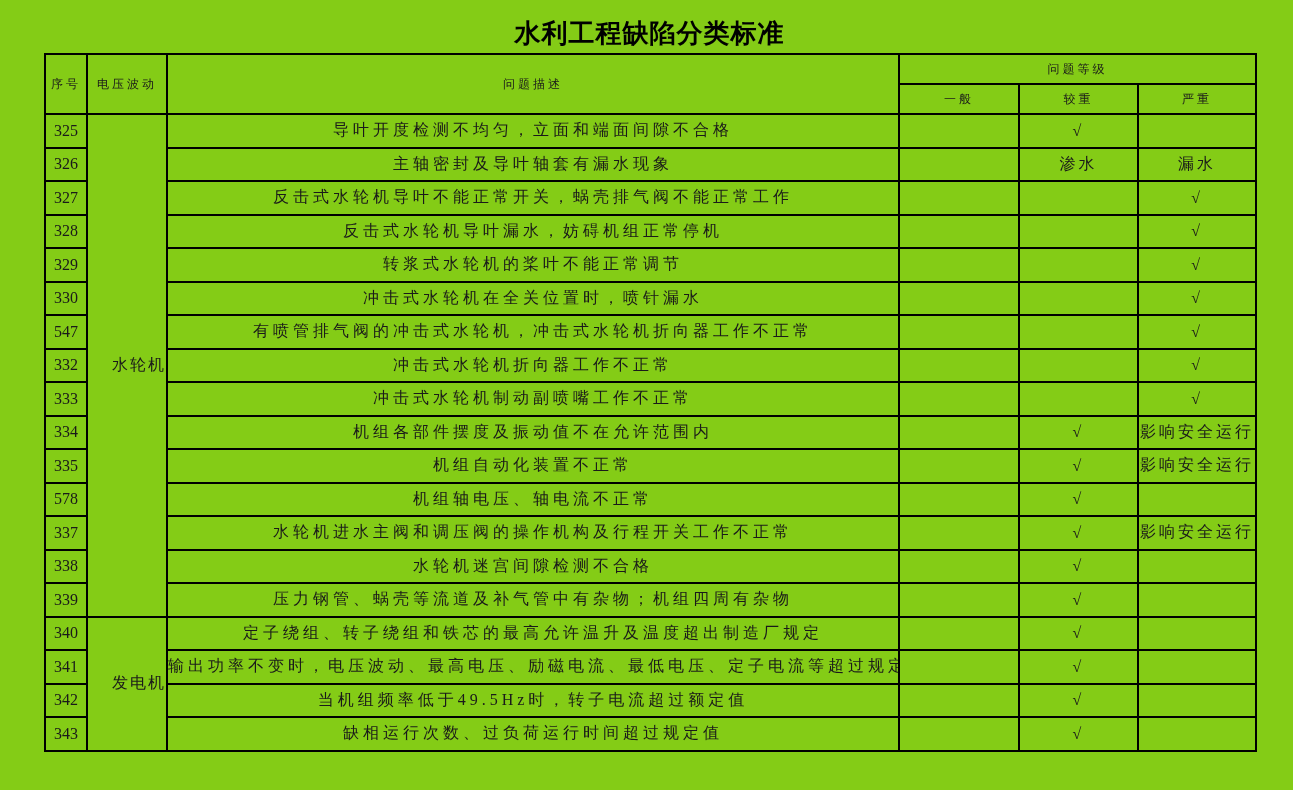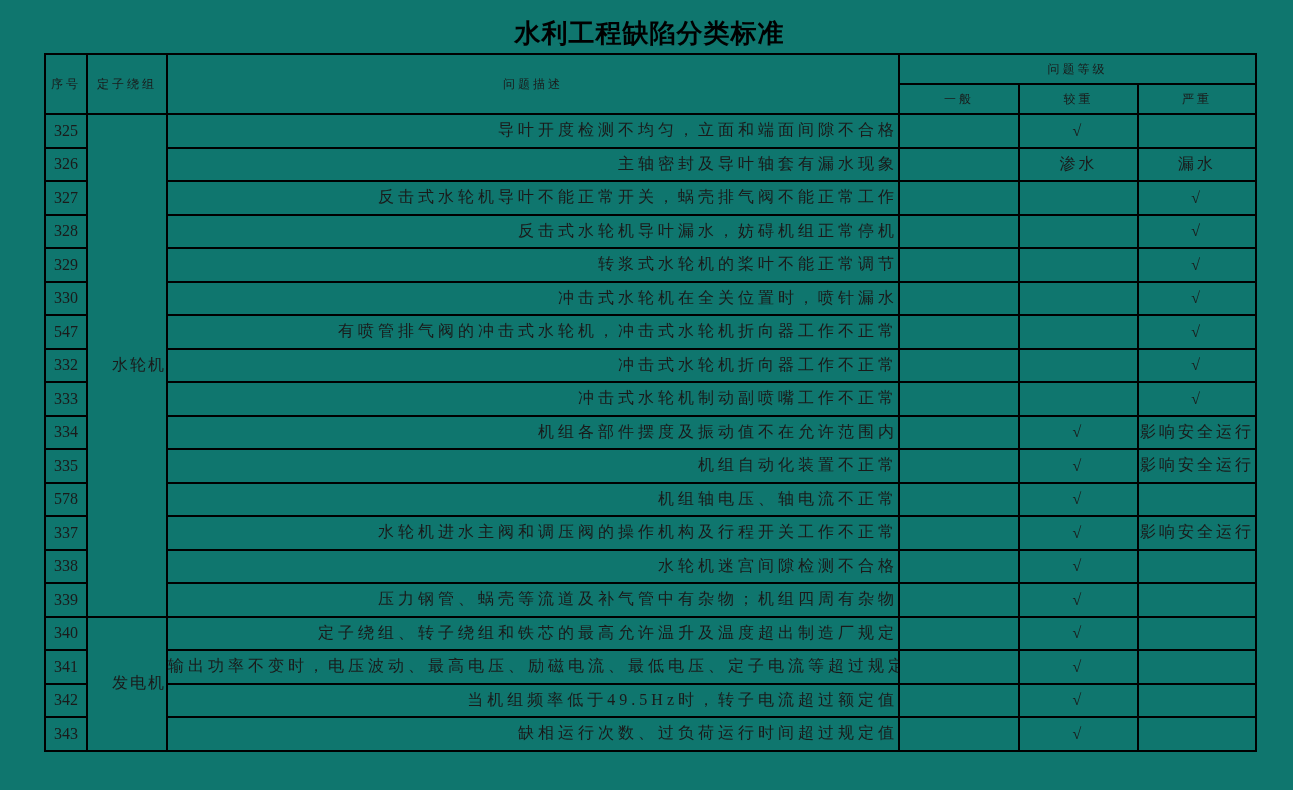--- a/index.html
+++ b/index.html
@@ -9,21 +9,21 @@
     width: 1293px;
     height: 790px;
     font-family: "Liberation Serif", serif;
     color: #1a1a1a;
   }
   .page {
     position: relative;
     width: 1293px;
     height: 790px;
     overflow: hidden;
-    background: #0f766e;
+    background: #84cc16;
   }
   .doc-title {
     position: absolute;
     top: 16px;
     left: 44px;
     width: 1211px;
     text-align: center;
     font-family: "Liberation Sans", "DejaVu Sans", sans-serif;
     font-size: 26px;
     font-weight: bold;
@@ -63,21 +63,21 @@
     letter-spacing: 0;
     margin-top: 40px;
   }
   td.cat {
     text-align: right;
     vertical-align: middle;
     font-size: 16px;
     letter-spacing: 2px;
   }
   td.desc {
-    text-align: right;
+    text-align: center;
     vertical-align: middle;
     padding-left: 5px;
     font-size: 16px;
     letter-spacing: 4px;
   }
   td.grade {
     text-align: center;
     vertical-align: middle;
     font-size: 16px;
     letter-spacing: 3px;
@@ -95,21 +95,21 @@
       <col style="width:42px">
       <col style="width:80px">
       <col style="width:732px">
       <col style="width:120px">
       <col style="width:119px">
       <col style="width:118px">
     </colgroup>
     <thead>
       <tr>
         <th rowspan="2">序号</th>
-        <th rowspan="2">定子绕组</th>
+        <th rowspan="2">电压波动</th>
         <th rowspan="2">问题描述</th>
         <th colspan="3">问题等级</th>
       </tr>
       <tr>
         <th>一般</th>
         <th>较重</th>
         <th>严重</th>
       </tr>
     </thead>
     <tbody>

